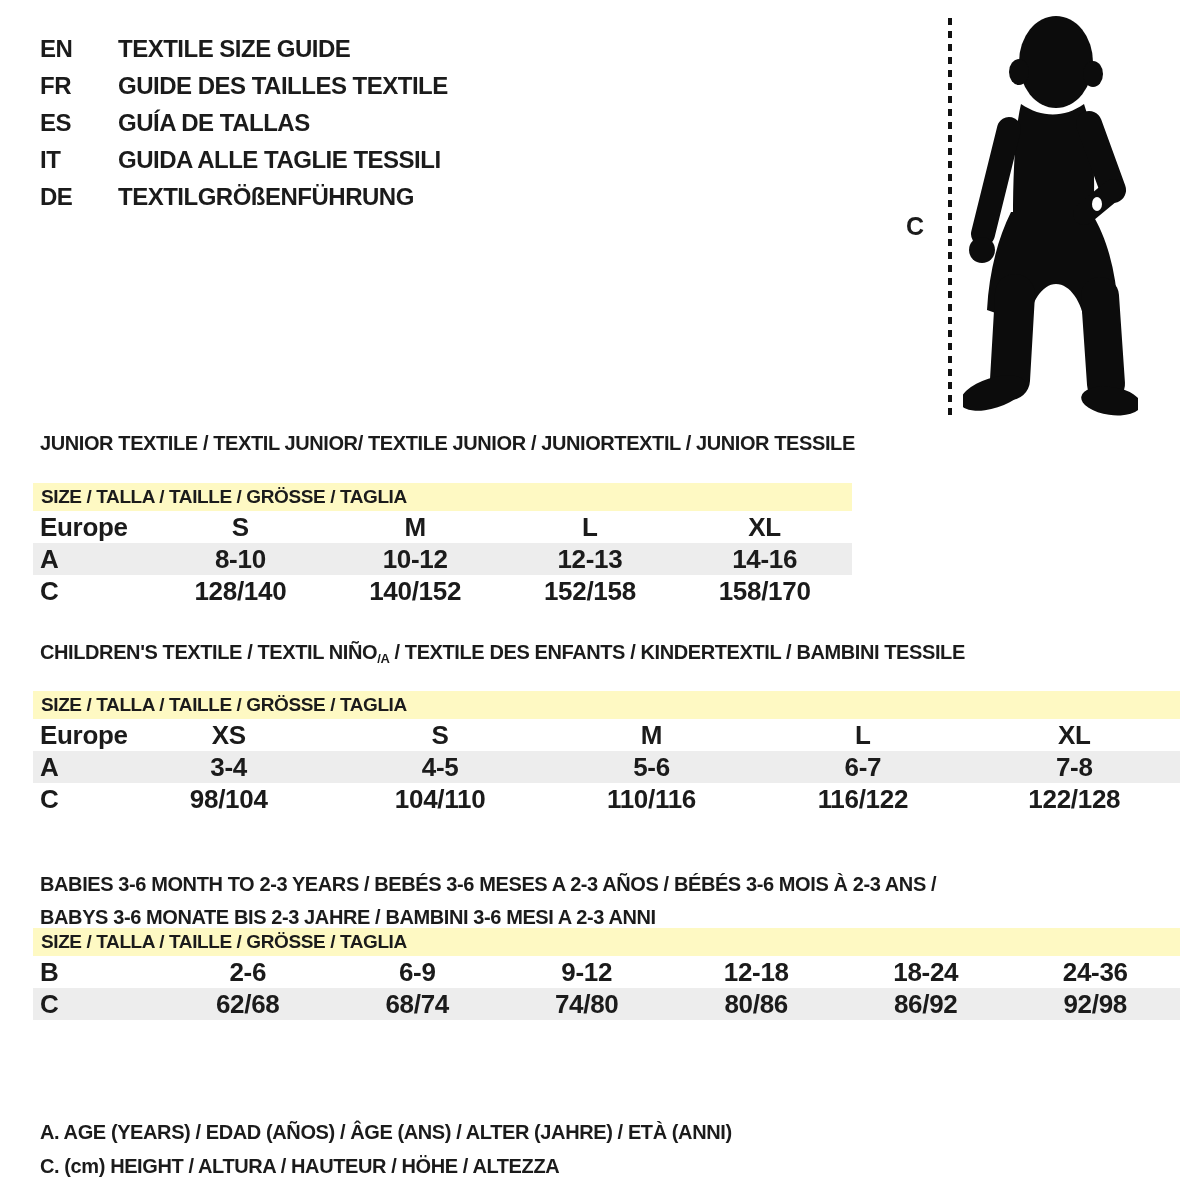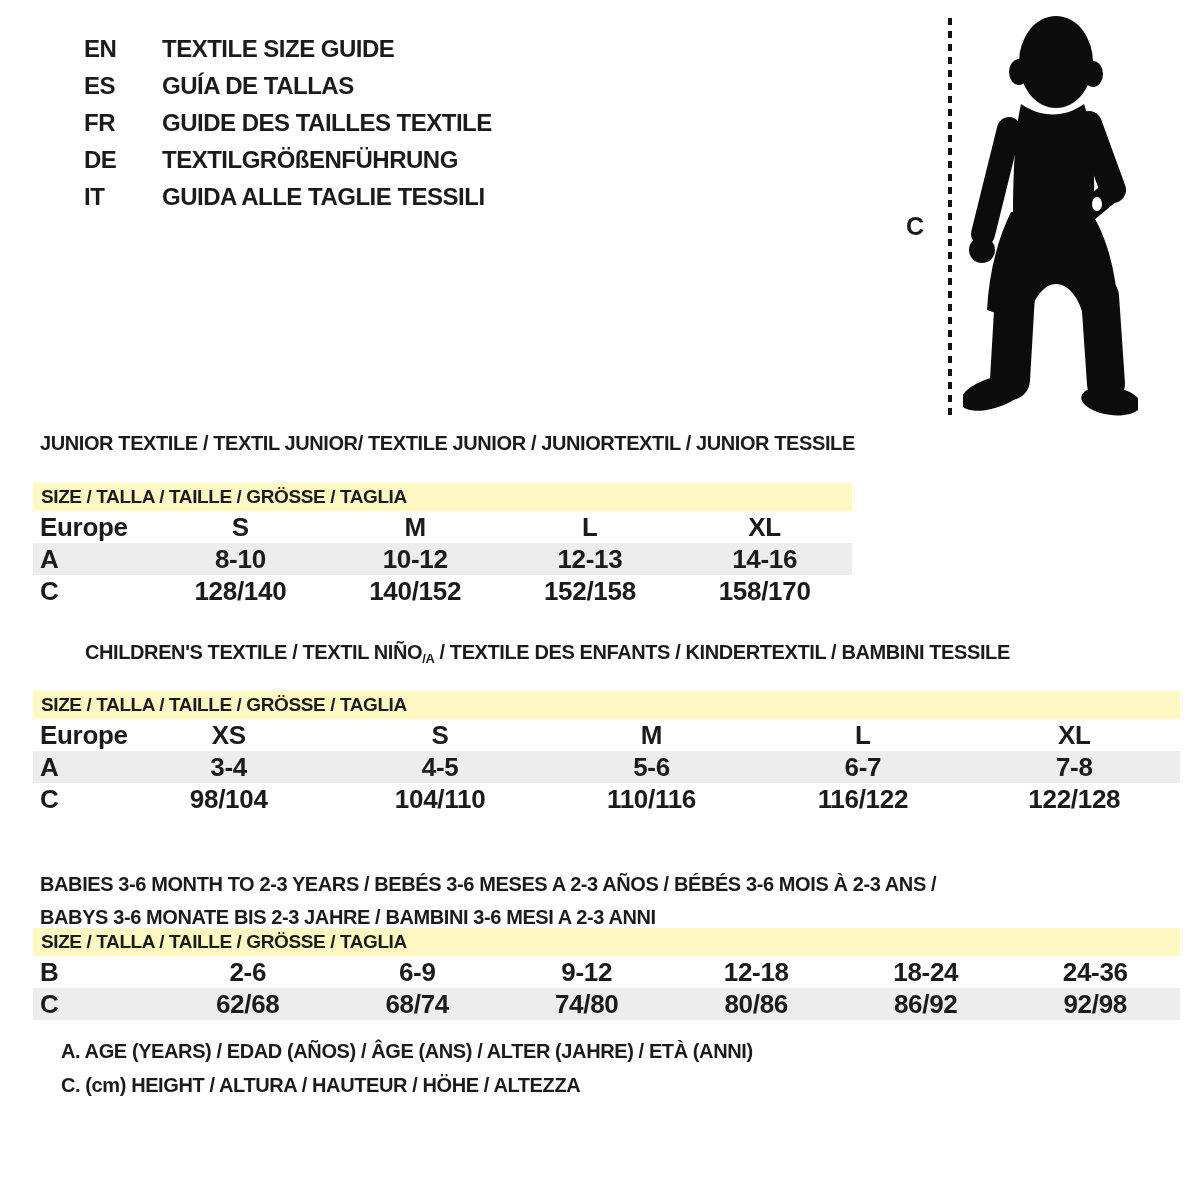--- a/index.html
+++ b/index.html
@@ -9,40 +9,40 @@
     width: 1200px;
     height: 1200px;
     background: #ffffff;
     font-family: "Liberation Sans", sans-serif;
     font-weight: bold;
     color: #1b1b1b;
     overflow: hidden;
   }
 
   
-  .lang-block { position: absolute; left: 40px; top: 30px; margin-left: 44px; }
+  .lang-block { position: absolute; left: 40px; top: 30px; }
   .lang-row { height: 37px; line-height: 37px; white-space: nowrap; }
   .lang-code { display: inline-block; width: 78px; font-size: 24px; letter-spacing: -0.5px; }
   .lang-label { font-size: 24px; letter-spacing: -0.5px; }
 
   
   .dashed-line {
     position: absolute; left: 948px; top: 18px; width: 4px; height: 400px;
     background: repeating-linear-gradient(to bottom, #111 0px, #111 7px, transparent 7px, transparent 13px);
   }
   .fig-c { position: absolute; left: 906px; top: 212px; font-size: 25px; }
   .silhouette { position: absolute; left: 963px; top: 14px; }
 
   
   .section-title {
     position: absolute; left: 40px; font-size: 20px;
     letter-spacing: -0.4px; white-space: nowrap;
   }
   #junior-title { top: 432px; }
-  #children-title { top: 641px; margin-left: 45px; }
+  #children-title { top: 641px; }
   #babies-title { top: 868px; line-height: 33px; }
   .sub-a { font-size: 13px; vertical-align: -4px; }
 
   
   .size-table-wrap { position: absolute; left: 33px; }
   #junior-table-wrap { top: 483px; width: 819px; }
   #children-table-wrap { top: 691px; width: 1147px; }
   #babies-table-wrap { top: 928px; width: 1147px; }
 
   .size-band {
@@ -52,43 +52,43 @@
   }
   table.size-table { width: 100%; border-collapse: collapse; table-layout: fixed; }
   table.size-table td {
     font-size: 26px; font-weight: bold; text-align: center;
     height: 32px; padding: 0; letter-spacing: -0.3px;
   }
   table.size-table td.rlabel { text-align: left; padding-left: 7px; }
   table.size-table tr:nth-child(even) td { background: #ededed; }
 
   
-  .legend { position: absolute; left: 40px; top: 1034px; font-size: 20px; line-height: 34px; letter-spacing: -0.4px; margin-left: 21px; }
+  .legend { position: absolute; left: 40px; top: 1115px; font-size: 20px; line-height: 34px; letter-spacing: -0.4px; }
   .legend div { white-space: nowrap; }
 </style>
 </head>
 <body>
 
 <div class="canvas">
 
   <div class="lang-block">
     <div class="lang-row">
       <span class="lang-code">EN</span><span class="lang-label">TEXTILE SIZE GUIDE</span>
     </div>
     <div class="lang-row">
+      <span class="lang-code">FR</span><span class="lang-label">GUIDE DES TAILLES TEXTILE</span>
+    </div>
+    <div class="lang-row">
       <span class="lang-code">ES</span><span class="lang-label">GUÍA DE TALLAS</span>
     </div>
     <div class="lang-row">
-      <span class="lang-code">FR</span><span class="lang-label">GUIDE DES TAILLES TEXTILE</span>
+      <span class="lang-code">IT</span><span class="lang-label">GUIDA ALLE TAGLIE TESSILI</span>
     </div>
     <div class="lang-row">
       <span class="lang-code">DE</span><span class="lang-label">TEXTILGRÖßENFÜHRUNG</span>
-    </div>
-    <div class="lang-row">
-      <span class="lang-code">IT</span><span class="lang-label">GUIDA ALLE TAGLIE TESSILI</span>
     </div>
   </div>
 
   <div class="dashed-line"></div>
   <div class="fig-c">C</div>
   <svg class="silhouette" width="175" height="404" viewBox="0 0 175 404" xmlns="http://www.w3.org/2000/svg">
     <g fill="#0c0c0c" stroke="none">
 
       <ellipse cx="93" cy="48" rx="37" ry="46"></ellipse>
       <ellipse cx="56" cy="58" rx="10" ry="13"></ellipse>

